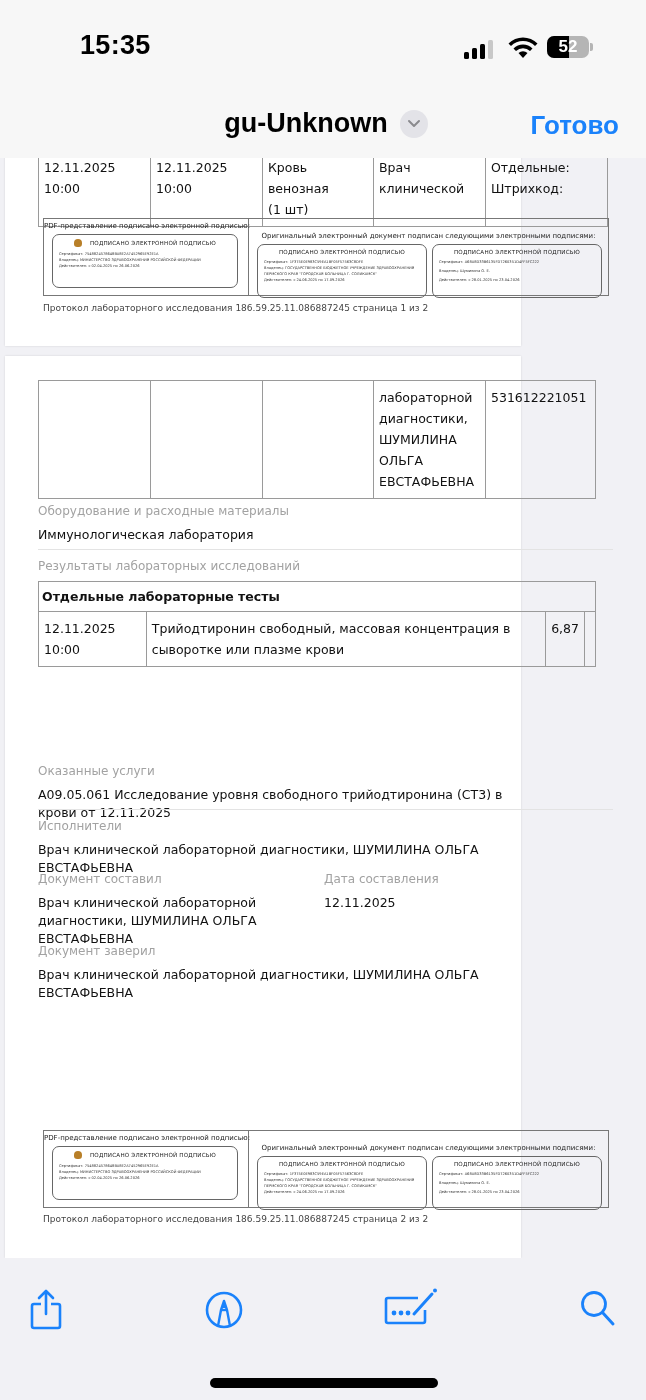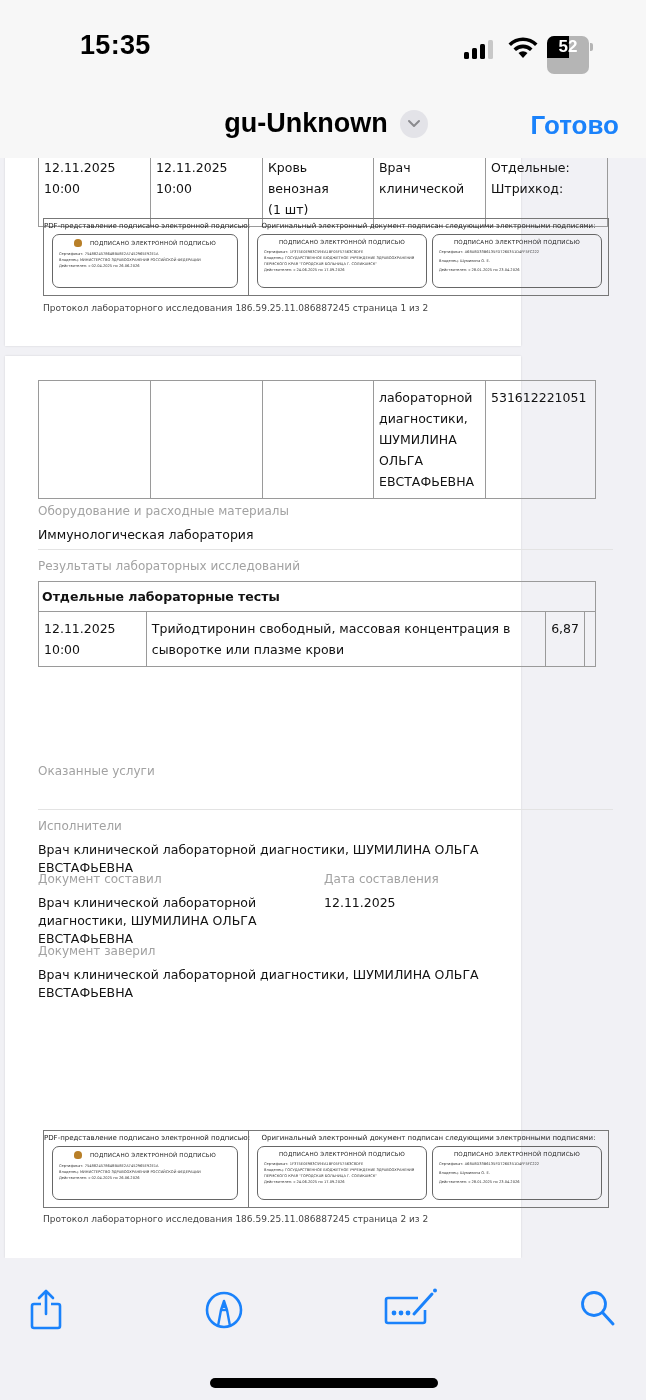--- a/index.html
+++ b/index.html
@@ -11,21 +11,21 @@
     color: #111;
   }
 
   
   .status-bar { position: absolute; top: 0; left: 0; width: 646px; height: 90px; background: #f7f7f7; z-index: 5; }
   .time { position: absolute; left: 80px; top: 30px; font-family: "Liberation Sans", sans-serif; font-weight: bold; font-size: 27px; color: #000; letter-spacing: 0.3px; }
   .signal { position: absolute; left: 464px; top: 39px; width: 30px; height: 20px; }
   .signal span { position: absolute; bottom: 0; width: 5px; border-radius: 1.5px; background: #000; }
   .wifi { position: absolute; left: 507px; top: 36px; width: 32px; height: 24px; }
   .battery { position: absolute; left: 547px; top: 36px; width: 46px; height: 22px; }
-  .battery-body { position: absolute; left: 0; top: 0; width: 42px; height: 38px; border-radius: 7px; background: #b5b5b5; overflow: hidden; }
+  .battery-body { position: absolute; left: 0; top: 0; width: 42px; height: 22px; border-radius: 7px; background: #b5b5b5; overflow: hidden; }
   .battery-fill { position: absolute; left: 0; top: 0; height: 22px; background: #000; }
   .battery-text { position: absolute; left: 0; top: 0; width: 42px; height: 22px; line-height: 22px; text-align: center; font-family: "Liberation Sans", sans-serif; font-weight: bold; font-size: 17px; color: #fff; }
   .battery-tip { position: absolute; left: 43px; top: 7px; width: 3px; height: 8px; border-radius: 0 2px 2px 0; background: #b5b5b5; }
 
   
   .nav-bar { position: absolute; top: 90px; left: 0; width: 646px; height: 68px; background: #f7f7f7; z-index: 5; }
   .nav-title { position: absolute; left: 0; width: 646px; top: 18px; text-align: center; font-family: "Liberation Sans", sans-serif; font-size: 27px; font-weight: bold; color: #000; }
   .nav-title-inner { display: inline-flex; align-items: center; gap: 12px; margin-left: 6px; }
   .chevron-circle { display: inline-block; width: 28px; height: 28px; border-radius: 50%; background: #e3e3e8; position: relative; }
   .chevron-circle svg { position: absolute; left: 7px; top: 8px; }
@@ -37,21 +37,21 @@
   .page2 { top: 356px; height: 902px; }
 
   table.doc { border-collapse: collapse; position: absolute; font-size: 12.5px; color: #111; }
   table.doc td, table.doc th { border: 1.2px solid #9a9a9a; vertical-align: top; text-align: left; padding: 6px 5px; line-height: 21px; font-weight: normal; }
 
   .p1-table { left: 33px; top: 40px; width: 570px; }
   .p1-table td { height: 40px; }
 
   .sig-frame { position: absolute; left: 38px; width: 566px; height: 78px; border: 1.2px solid #777; display: flex; }
   .sig-left { width: 205px; border-right: 1.2px solid #777; position: relative; }
-  .sig-right { flex: 1; position: relative; }
+  .sig-right { flex: 1; position: relative; margin-top: 10px; }
   .sig-head { font-size: 7px; text-align: center; padding-top: 3px; color: #222; white-space: nowrap; }
   .stamp { position: absolute; border: 1px solid #666; border-radius: 7px; top: 15px; height: 54px; padding: 4px 6px; font-size: 3.6px; color: #333; line-height: 6px; }
   .stamp .stamp-title { font-size: 5.6px; text-align: center; color: #222; letter-spacing: 0.2px; margin-bottom: 4px; white-space: nowrap; }
   .stamp .line { white-space: nowrap; overflow: hidden; }
   .emblem { display: inline-block; width: 8px; height: 8px; border-radius: 50% 50% 40% 40%; background: #b87f28; vertical-align: middle; margin-right: 8px; }
   .protocol { position: absolute; left: 38px; font-size: 9px; color: #444; }
 
   .section-label { position: absolute; left: 33px; font-size: 12px; color: #a2a2a2; }
   .section-value { position: absolute; left: 33px; font-size: 12.5px; color: #111; line-height: 18px; }
   .hr { position: absolute; left: 33px; width: 575px; height: 1px; background: #e3e3e3; }
@@ -176,20 +176,21 @@
     <tr>
       <td>12.11.2025 10:00</td>
       <td>Трийодтиронин свободный, массовая концентрация в сыворотке или плазме крови</td>
       <td>6,87</td>
       <td></td>
     </tr>
   </tbody>
     </table>
 
   <div class="section-label" style="top:408px">Оказанные услуги</div>
+  <div class="section-value" style="top:430px">A09.05.061 Исследование уровня свободного трийодтиронина (СТ3) в крови от 12.11.2025</div>
   <div class="hr" style="top:453px"></div>
   <div class="section-label" style="top:463px">Исполнители</div>
   <div class="section-value" style="top:485px">Врач клинической лабораторной диагностики, ШУМИЛИНА ОЛЬГА ЕВСТАФЬЕВНА</div>
 
   <div class="section-label" style="top:516px">Документ составил</div>
   <div class="section-label" style="top:516px;left:319px">Дата составления</div>
   <div class="section-value" style="top:538px;width:285px">Врач клинической лабораторной диагностики, ШУМИЛИНА ОЛЬГА ЕВСТАФЬЕВНА</div>
   <div class="section-value" style="top:538px;left:319px">12.11.2025</div>
 
   <div class="section-label" style="top:588px">Документ заверил</div>

